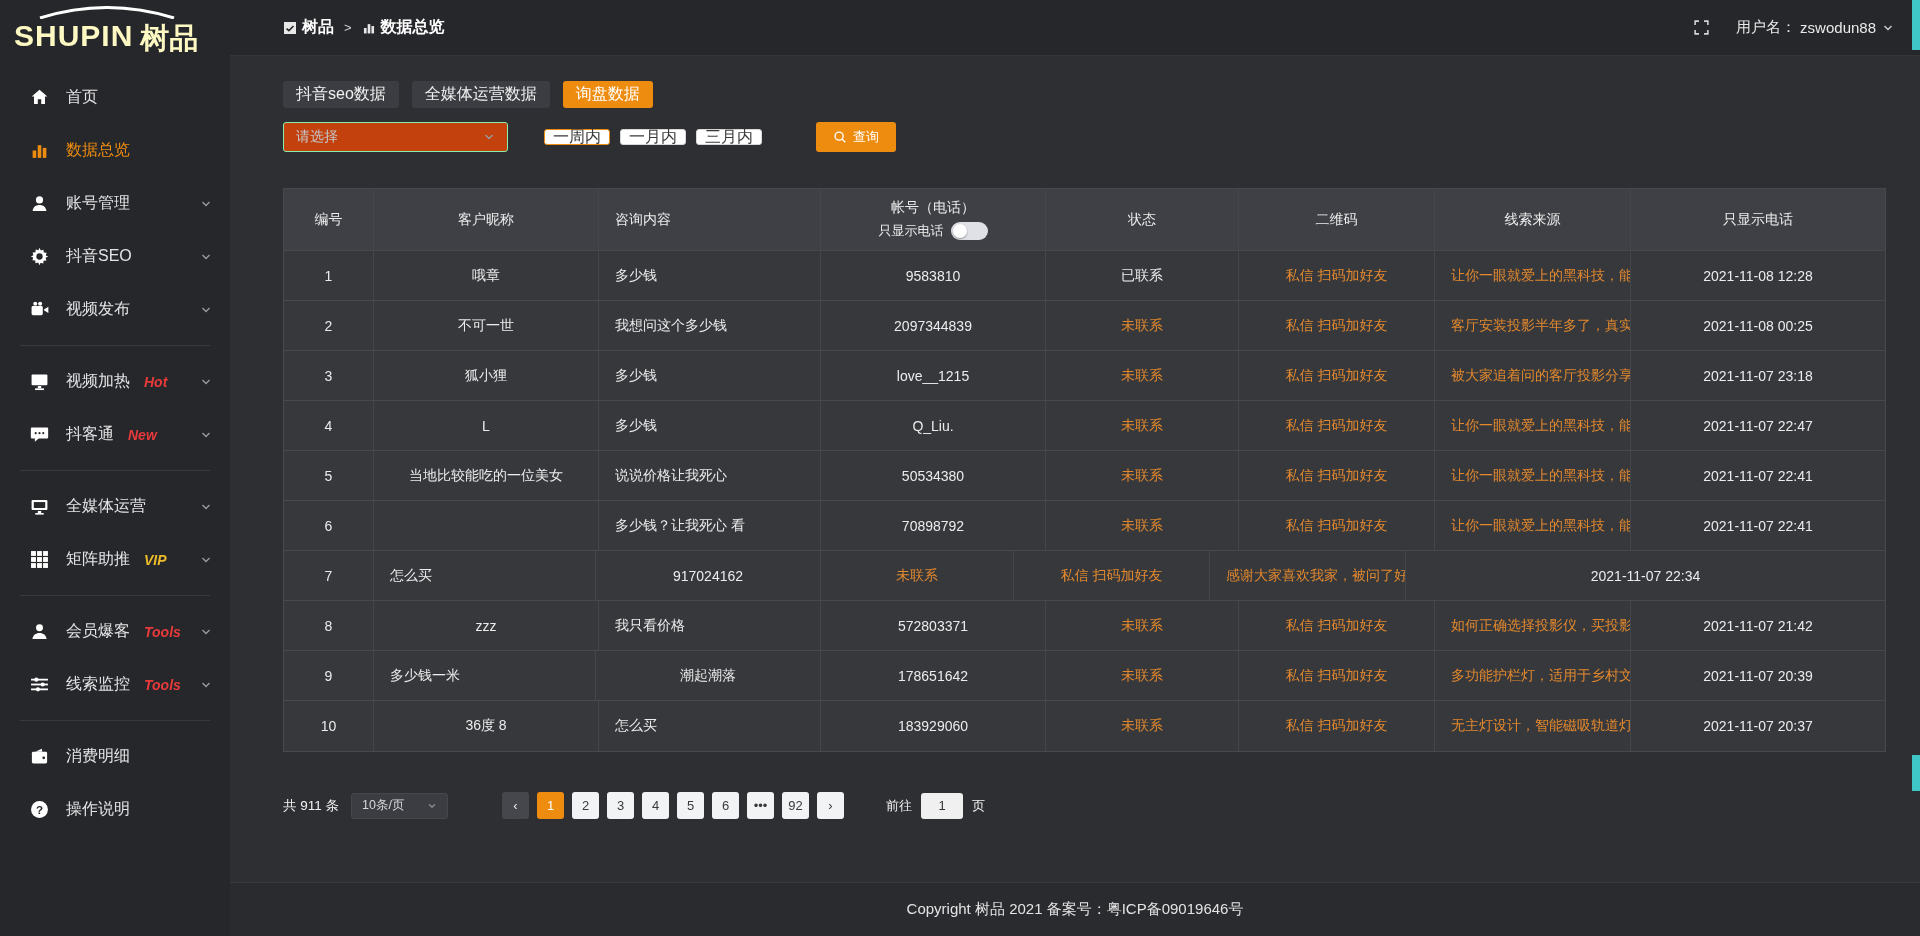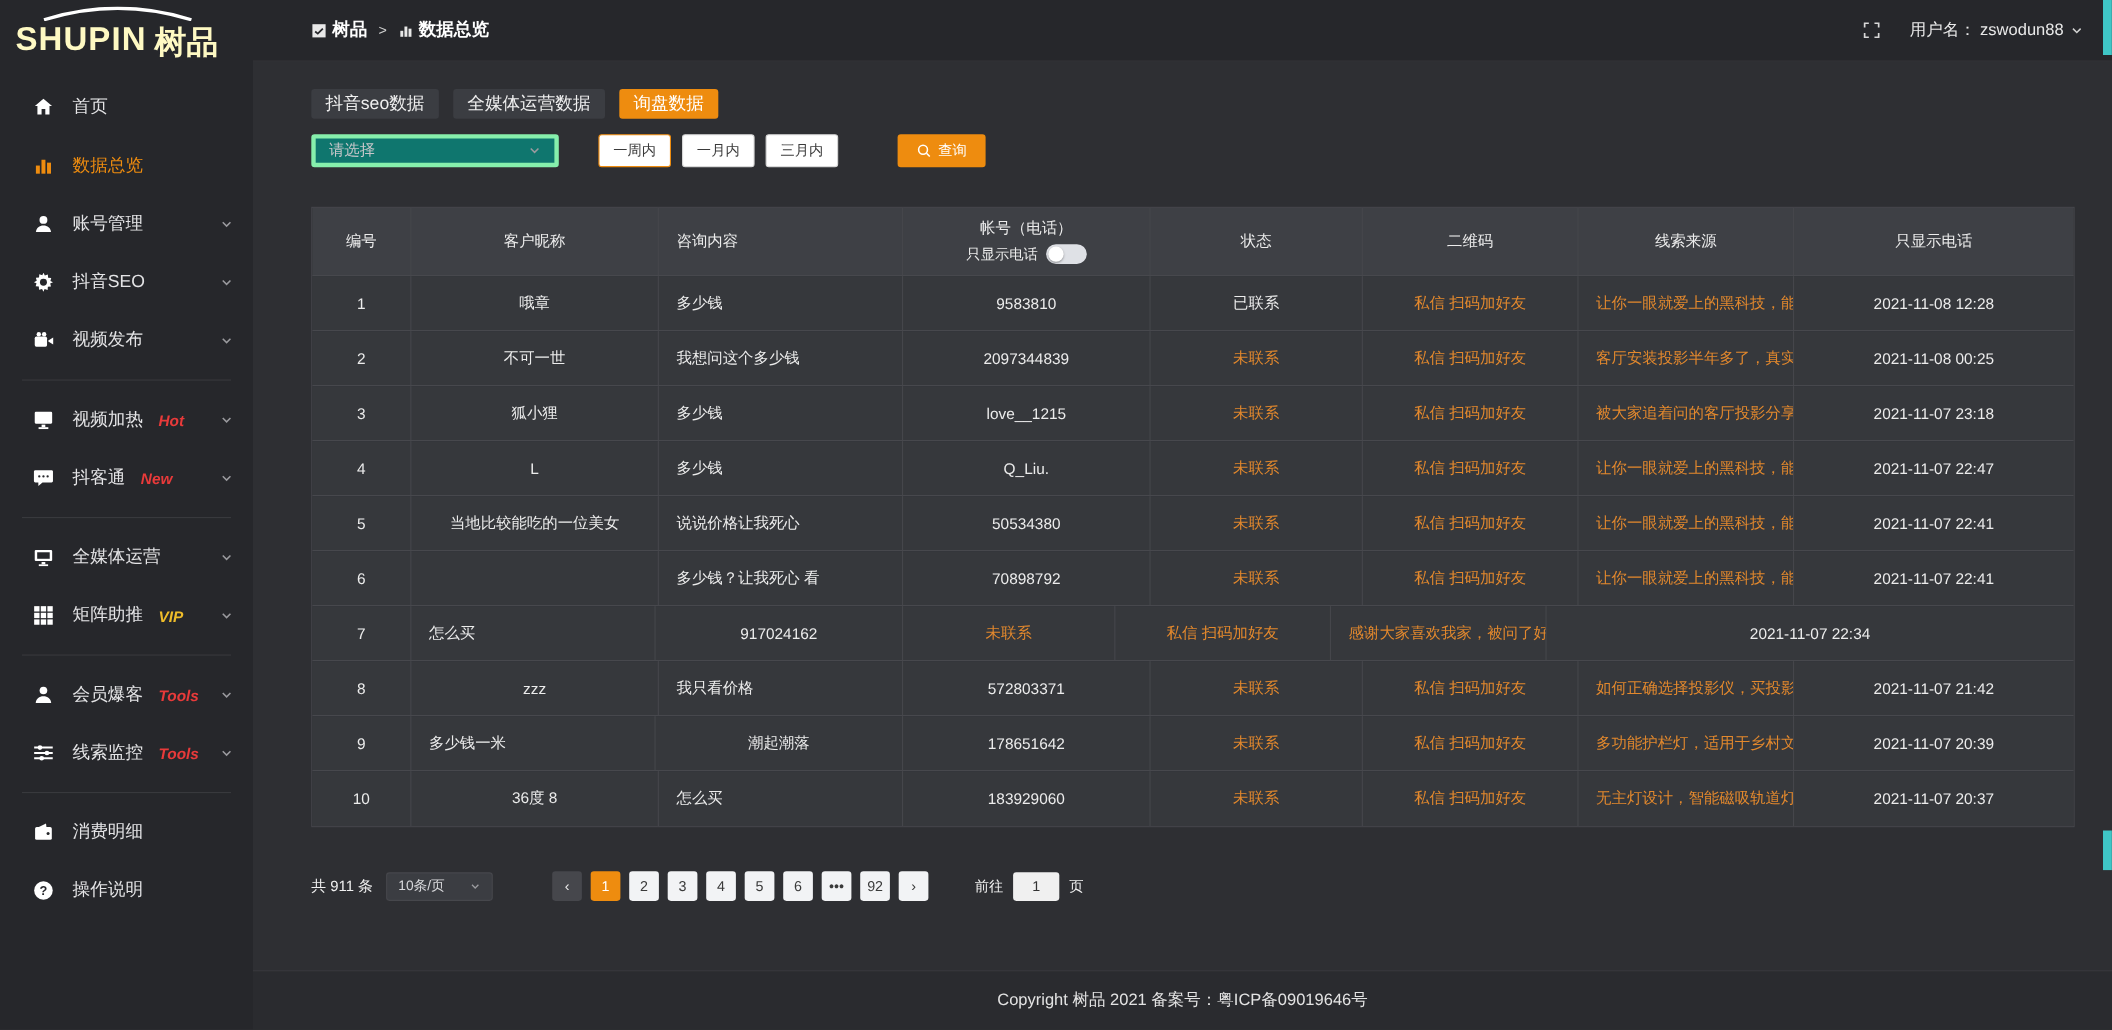--- a/index.html
+++ b/index.html
@@ -36,24 +36,24 @@
   .user-wrap { display:flex; align-items:center; gap:4px; cursor:pointer; }
   .user-wrap .chev { margin-left:2px; color:#cfcfcf; }
 
   .content { flex:1; padding:25px 34px 0 53px; display:flex; flex-direction:column; }
 
   .tabs { display:flex; gap:13px; }
   .tab { height:27px; padding:0 13px; display:flex; align-items:center; background:#3b3d42; color:#f0f0f0; font-size:16px; border-radius:3px; cursor:pointer; }
   .tab.active { background:var(--accent); color:#fff; }
 
   .filter-row { display:flex; align-items:center; margin-top:14px; }
-  .select { width:225px; height:30px; background:#0f766e; border:4px solid #86efac; border-radius:3px; display:flex; align-items:center; justify-content:space-between; padding:0 12px; color:#c6c6c9; font-size:14px; cursor:pointer; }
+  .select { width:225px; height:30px; background:#c2410c; border:1px solid #86efac; border-radius:3px; display:flex; align-items:center; justify-content:space-between; padding:0 12px; color:#c6c6c9; font-size:14px; cursor:pointer; }
   .select .chev { color:#9a9a9e; }
   .range-group { display:flex; gap:10px; margin-left:36px; }
-  .range-btn { width:66px; height:30px; background:#fff; border:1px solid #d8d8d8; border-radius:3px; color:#3a3a3a; font-size:13px; display:flex; align-items:center; justify-content:center; cursor:pointer; }
+  .range-btn { width:66px; height:16px; background:#fff; border:1px solid #d8d8d8; border-radius:3px; color:#3a3a3a; font-size:16px; display:flex; align-items:center; justify-content:center; cursor:pointer; }
   .range-btn.active { border:1px solid var(--accent); }
   .search-btn { margin-left:54px; height:30px; padding:0 17px; background:var(--accent); color:#fff; border:none; border-radius:3px; font-size:13px; display:flex; align-items:center; gap:6px; cursor:pointer; font-family:inherit; }
 
   
   .table { margin-top:36px; border:1px solid #47484d; }
   .t-row { display:flex; background:#36383c; border-bottom:1px solid #47484d; height:50px; }
   .t-row:last-child { border-bottom:none; }
   .t-row.head { background:#3e4045; height:62px; }
   .t-cell { display:flex; align-items:center; justify-content:center; padding:0 16px; font-size:14px; color:#ececec; border-right:1px solid #45464b; overflow:hidden; white-space:nowrap; }
   .t-cell:last-child { border-right:none; }

